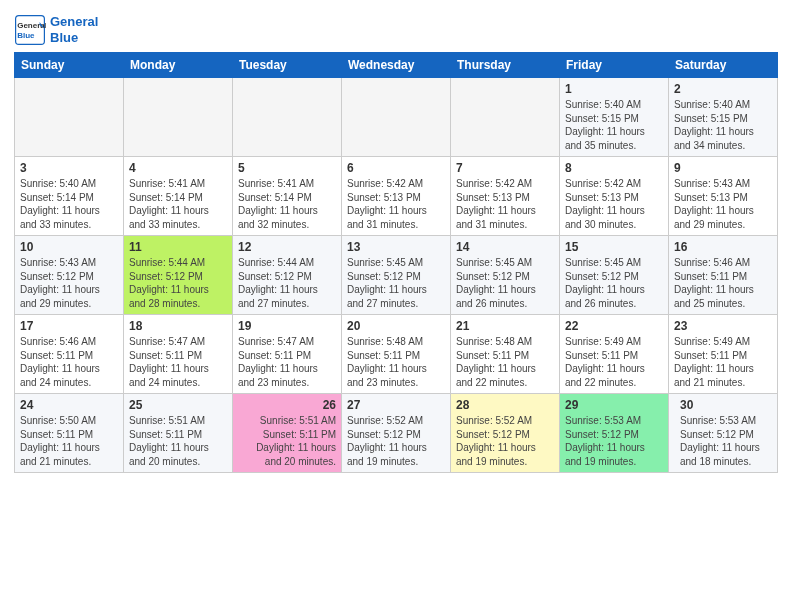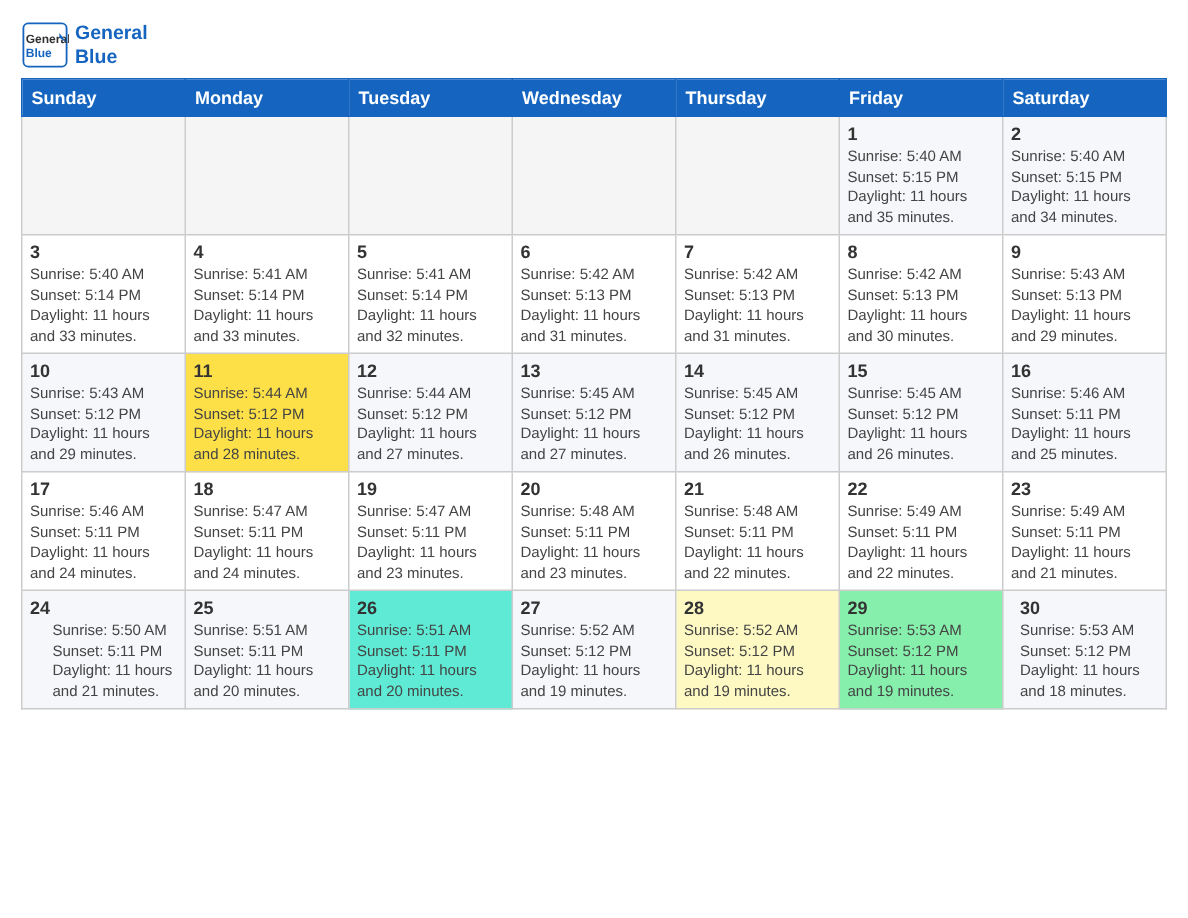--- a/index.html
+++ b/index.html
@@ -209,21 +209,21 @@
           </td>
         </tr>
         <tr>
           <td style="background: rgb(245, 247, 250);">
             <div class="day-num">10</div>
             <div class="day-info" style="white-space: pre-line;">Sunrise: 5:43 AM
 Sunset: 5:12 PM
 Daylight: 11 hours
 and 29 minutes.</div>
           </td>
-          <td style="background: #fde047;">
+          <td style="background: #bef264;">
             <div class="day-num">11</div>
             <div class="day-info" style="white-space: pre-line;">Sunrise: 5:44 AM
 Sunset: 5:12 PM
 Daylight: 11 hours
 and 28 minutes.</div>
           </td>
           <td style="background: rgb(245, 247, 250);">
             <div class="day-num">12</div>
             <div class="day-info" style="white-space: pre-line;">Sunrise: 5:44 AM
 Sunset: 5:12 PM
@@ -306,33 +306,33 @@
             <div class="day-num">23</div>
             <div class="day-info" style="white-space: pre-line;">Sunrise: 5:49 AM
 Sunset: 5:11 PM
 Daylight: 11 hours
 and 21 minutes.</div>
           </td>
         </tr>
         <tr>
           <td style="background: rgb(245, 247, 250);">
             <div class="day-num">24</div>
-            <div class="day-info" style="white-space: pre-line; margin-left: 15px;">Sunrise: 5:50 AM
+            <div class="day-info" style="white-space: pre-line;">Sunrise: 5:50 AM
 Sunset: 5:11 PM
 Daylight: 11 hours
 and 21 minutes.</div>
           </td>
           <td style="background: rgb(245, 247, 250);">
             <div class="day-num">25</div>
             <div class="day-info" style="white-space: pre-line;">Sunrise: 5:51 AM
 Sunset: 5:11 PM
 Daylight: 11 hours
 and 20 minutes.</div>
           </td>
-          <td style="background: #5eead4;">
+          <td style="background: #f9a8d4; text-align: right;">
             <div class="day-num">26</div>
             <div class="day-info" style="white-space: pre-line;">Sunrise: 5:51 AM
 Sunset: 5:11 PM
 Daylight: 11 hours
 and 20 minutes.</div>
           </td>
           <td style="background: rgb(245, 247, 250);">
             <div class="day-num">27</div>
             <div class="day-info" style="white-space: pre-line;">Sunrise: 5:52 AM
 Sunset: 5:12 PM

